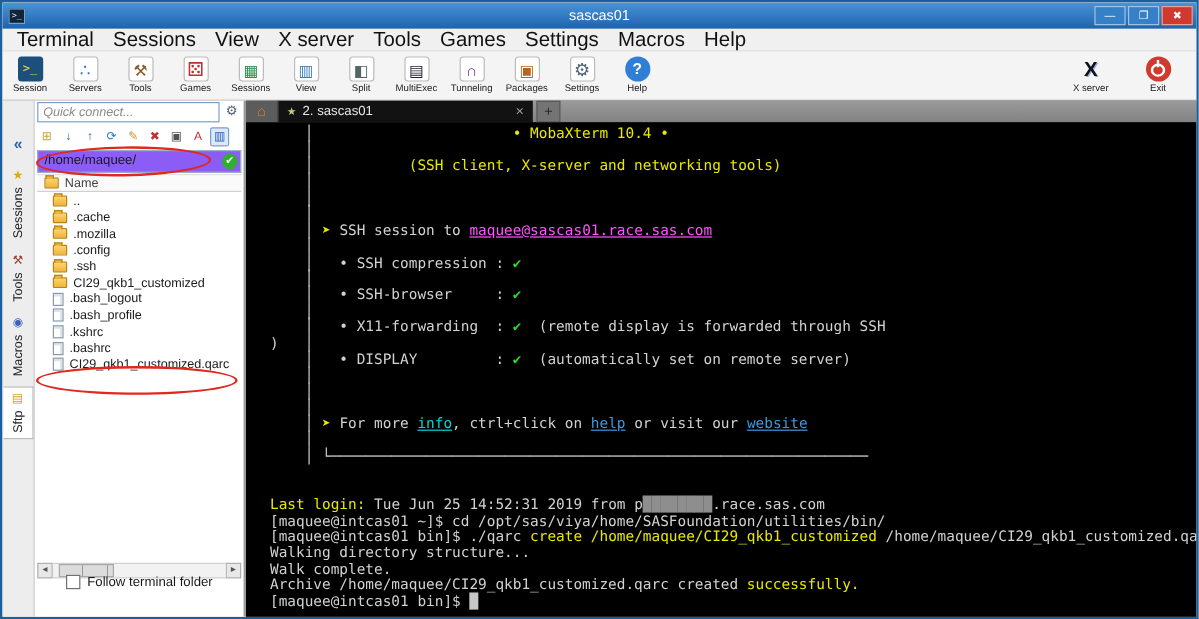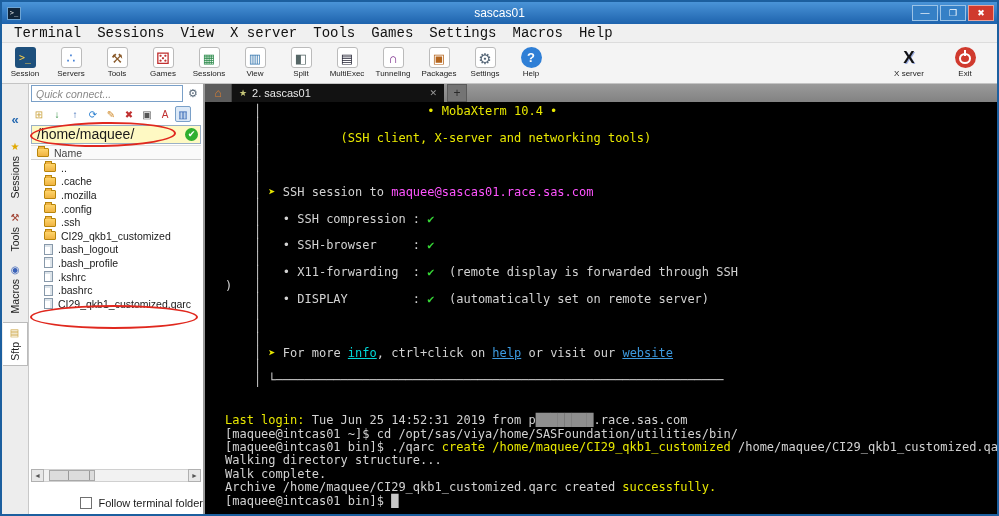--- a/index.html
+++ b/index.html
@@ -12,21 +12,21 @@
   .title-app-icon{width:14px;height:13px;margin-left:5px;background:#10253a;border:1px solid #6da4d4;
                   color:#e8e8e8;font-size:7px;line-height:11px;text-align:center;font-family:"DejaVu Sans Mono",monospace;}
   .title-text{position:absolute;left:0;right:0;text-align:center;font-size:12px;}
   .win-buttons{margin-left:auto;display:flex;gap:2px;margin-right:3px;z-index:2;}
   .win-btn{width:26px;height:16px;border:1px solid #9cc3e6;background:#3580c6;color:#fff;
            font-size:9px;line-height:14px;text-align:center;cursor:pointer;}
   .win-btn.close{background:#d03a2e;border-color:#e8a29a;}
   
   .menubar{position:absolute;left:0;top:22px;right:0;height:19px;background:#f0f0f0;
            border-bottom:1px solid #dcdcdc;display:flex;align-items:center;padding-left:4px;}
-  .menu-item{font-size:14px;color:#111;padding:18px 8px;cursor:default;font-family:Liberation Mono, monospace;}
+  .menu-item{font-size:17px;color:#111;padding:18px 8px;cursor:default;}
   
   .toolbar{position:absolute;left:0;top:41px;right:0;height:41px;background:#f4f4f4;
            border-bottom:1px solid #c4c4c4;display:flex;align-items:flex-start;padding-top:2px;}
   .tb-item{width:46px;display:flex;flex-direction:column;align-items:center;gap:1px;cursor:pointer;padding-top:2px;}
   .tb-item.wide{width:56px;}
   .tb-icon{width:21px;height:21px;border-radius:3px;font-size:13px;line-height:21px;text-align:center;}
   .tb-label{font-size:8px;color:#222;}
   .tb-right{margin-left:auto;display:flex;margin-right:4px;}
   .ic-session{background:#1d4f7c;color:#ffd24a;font-family:"DejaVu Sans Mono",monospace;font-size:10px;}
   .ic-servers{background:#fff;border:1px solid #bbb;color:#2a6fd0;font-size:14px;}
@@ -57,62 +57,62 @@
   .sidebar{position:absolute;left:27px;top:82px;bottom:0;width:176px;background:#fff;border-right:2px solid #9a9a9a;}
   .qc-row{position:absolute;left:2px;top:1px;right:2px;height:17px;display:flex;gap:2px;}
   .qc-input{flex:1;height:17px;border:1px solid #7aa0c8;font-size:10.5px;padding:0 4px;font-style:italic;color:#333;}
   .qc-input::placeholder{color:#8a8a8a;font-style:italic;}
   .qc-gear{width:16px;height:17px;font-size:11px;line-height:16px;text-align:center;color:#567;cursor:pointer;}
   .sftp-toolbar{position:absolute;left:2px;top:20px;right:2px;height:20px;display:flex;gap:2px;align-items:center;}
   .sf-icon{width:16px;height:16px;font-size:10px;line-height:15px;text-align:center;border:1px solid transparent;
            border-radius:2px;cursor:pointer;}
   .sf-icon.pressed{border-color:#7aa0c8;background:#dce9f7;}
   .path-row{position:absolute;left:2px;top:41px;right:2px;height:19px;}
-  .path-box{position:absolute;left:0;top:0;right:0;bottom:0;border:1px solid #9ab0c6;background:#fef9c3;
-            font-size:14px;line-height:17px;padding:0 5px;color:#1a1a1a;}
+  .path-box{position:absolute;left:0;top:0;right:0;bottom:0;border:1px solid #9ab0c6;background:#8b5cf6;
+            font-size:11px;line-height:17px;padding:0 5px;color:#1a1a1a;}
   .path-check{position:absolute;right:3px;top:3px;width:13px;height:13px;border-radius:50%;background:#2faf2f;
               color:#fff;font-size:9px;line-height:13px;text-align:center;}
   .list-header{position:absolute;left:2px;top:61px;right:2px;height:15px;background:#fafafa;
                border-top:1px solid #e0e0e0;border-bottom:1px solid #d0d0d0;display:flex;align-items:center;
                gap:5px;padding-left:6px;font-size:10.5px;color:#444;}
   .file-list{position:absolute;left:2px;top:77px;right:2px;bottom:52px;overflow:hidden;}
   .file-item{height:13.6px;display:flex;align-items:center;gap:5px;padding-left:13px;font-size:10.5px;color:#1a1a1a;cursor:default;}
   .fi-folder{flex:0 0 auto;width:12px;height:9px;background:linear-gradient(#fed46a,#f0b342);border:1px solid #b8860b;
              border-radius:1px;position:relative;}
   .fi-folder::before{content:"";position:absolute;top:-3px;left:0;width:5px;height:2px;background:#f0b342;
              border:1px solid #b8860b;border-bottom:none;}
   .fi-file{flex:0 0 auto;width:9px;height:11px;background:#fff;border:1px solid #8899aa;
            box-shadow:inset -2px 2px 0 #dde4ea;}
   .h-scrollbar{position:absolute;left:2px;right:2px;bottom:32px;height:13px;display:flex;align-items:stretch;}
   .sb-btn{width:13px;background:#e8e8e8;border:1px solid #b0b0b0;font-size:7px;line-height:11px;text-align:center;color:#555;cursor:pointer;}
   .sb-track{flex:1;background:#f2f2f2;border-top:1px solid #d0d0d0;border-bottom:1px solid #d0d0d0;position:relative;}
   .sb-thumb{position:absolute;left:5px;top:0;bottom:0;width:46px;background:#dcdcdc;border:1px solid #a8a8a8;cursor:grab;
             background-image:repeating-linear-gradient(90deg,transparent 0,transparent 18px,#999 18px,#999 19px,transparent 19px,transparent 21px);}
-  .follow-row{position:absolute;left:0;right:0;bottom:5px;display:flex;align-items:center;justify-content:flex-end;gap:6px;}
+  .follow-row{position:absolute;left:0;right:0;bottom:23px;display:flex;align-items:center;justify-content:center;gap:6px;}
   .checkbox{width:12px;height:12px;border:1px solid #707070;background:#fff;cursor:pointer;}
   .follow-label{font-size:11px;color:#1a1a1a;}
   
   .annotation{position:absolute;border:2px solid #e0281e;border-radius:50%;pointer-events:none;z-index:5;}
   .ann-path{left:1px;top:38px;width:146px;height:25px;transform:rotate(-1deg);}
   .ann-file{left:1px;top:221px;width:168px;height:24px;}
   
   .terminal-pane{position:absolute;left:203px;top:82px;right:0;bottom:0;background:#000;}
   .tabbar{position:absolute;left:0;top:0;right:0;height:18px;background:linear-gradient(#9a9a9a,#828282);display:flex;align-items:stretch;}
   .tab-home{width:27px;background:#5c5c5c;border-right:1px solid #444;color:#e08030;font-size:12px;line-height:18px;text-align:center;cursor:pointer;}
   .tab-active{width:212px;background:#121212;color:#e8e8e8;display:flex;align-items:center;gap:5px;padding:0 7px;font-size:11px;cursor:pointer;}
   .tab-star{color:#c8c87a;font-size:9px;}
   .tab-close{margin-left:auto;color:#9a9a9a;font-size:9px;cursor:pointer;}
   .tab-new{width:20px;margin-left:3px;background:#747474;border:1px solid #5a5a5a;color:#2a2a2a;
            font-size:12px;line-height:16px;text-align:center;cursor:pointer;}
   .terminal{position:absolute;left:0;top:18px;right:0;bottom:0;background:#000;padding:3px 0 0 20px;
             font-family:"DejaVu Sans Mono",monospace;font-size:12px;line-height:13.45px;white-space:pre;overflow:hidden;cursor:text;}
   .term-line{height:13.45px;}
   .c-fg{color:#d2d2d2;}
   .c-y{color:#e8e800;}
-  .c-m{color:#ff54ff;}
+  .c-m{color:#ff54ff;text-decoration:underline;}
   .c-g{color:#35d435;}
   .c-cyan{color:#00d8d8;text-decoration:underline;}
   .c-link{color:#3c9ae0;text-decoration:underline;}
   .c-redact{color:#8e8e8e;}
   .c-cursor{color:#c8c8c8;}
 </style>
 </head>
 <body>
 
 <div class="window">

